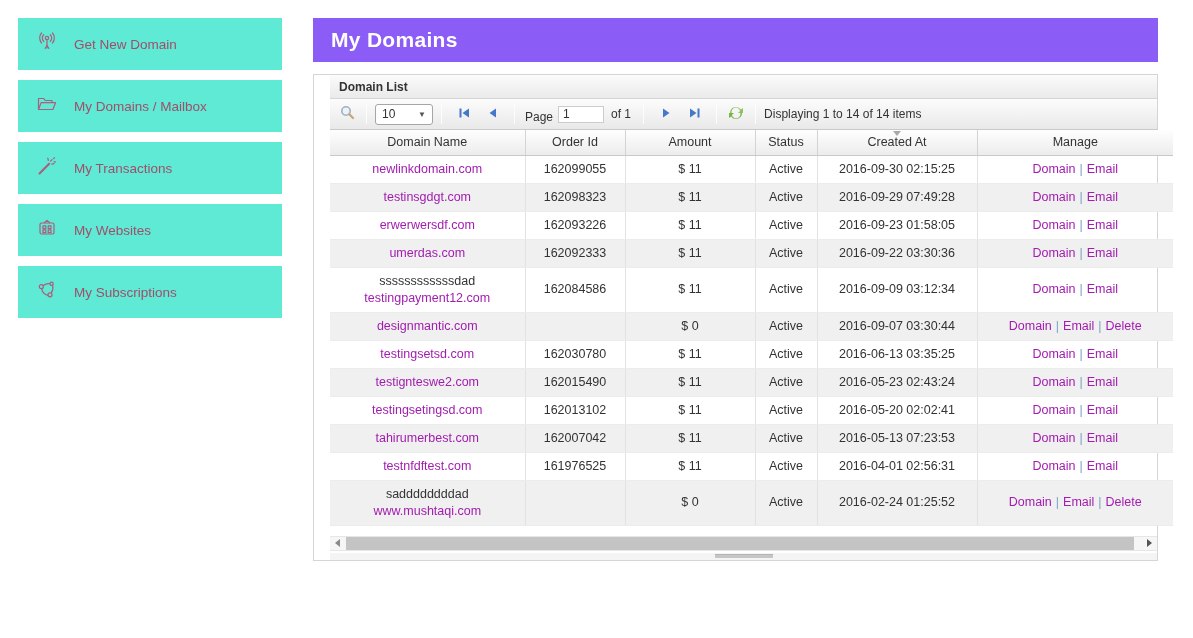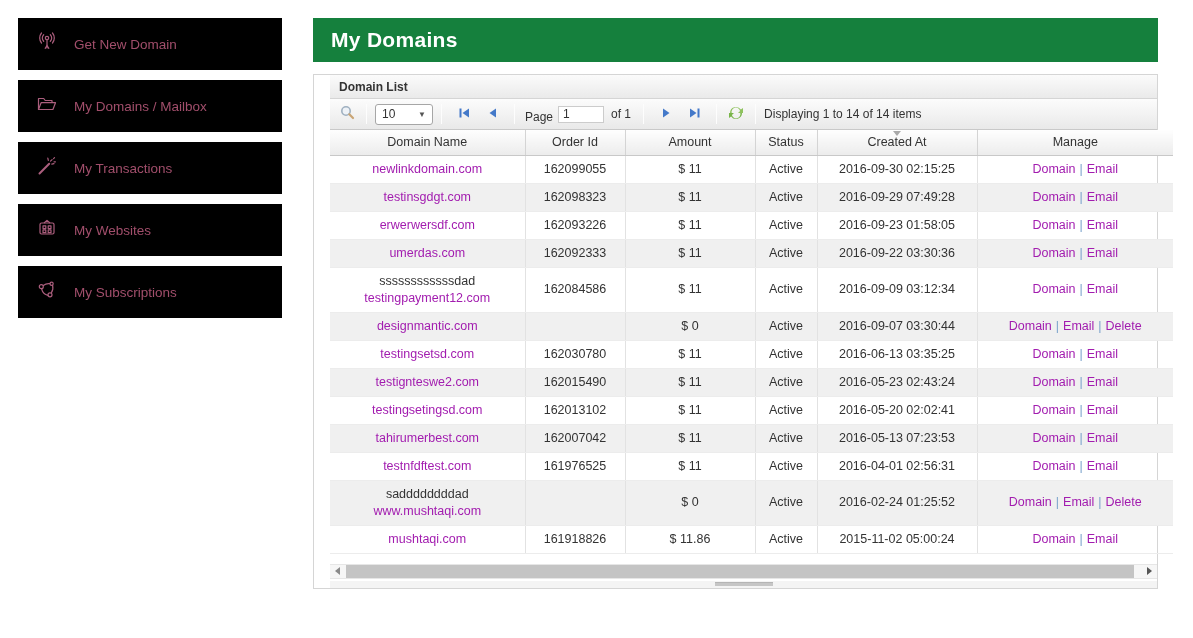--- a/index.html
+++ b/index.html
@@ -3,27 +3,27 @@
 <meta charset="utf-8">
 <style>
   * { box-sizing: border-box; }
   html,body { margin:0; padding:0; background:#fff; }
   body { font-family:"Liberation Sans", sans-serif; }
   .stage { position:relative; width:1193px; height:638px; background:#fff; overflow:hidden; }
 
   
   .sidebar { position:absolute; left:18px; top:18px; width:264px; }
   .side-item { display:flex; align-items:center; gap:15px; height:52px; margin-bottom:10px;
-               background:#000000; padding:0 17px; cursor:pointer; }
+               background:#5eead4; padding:0 17px; cursor:pointer; }
   .side-item svg { flex:0 0 auto; }
   .side-label { color:#a14e6b; font-size:13.5px; }
 
   
   .main { position:absolute; left:313px; top:18px; width:845px; }
-  .page-header { height:44px; background:#15803d; display:flex; align-items:center; padding:4px 18px; }
+  .page-header { height:44px; background:#8b5cf6; display:flex; align-items:center; padding:4px 18px; }
   .page-header h1 { color:#fff; font-size:21px; font-weight:bold; margin:0; letter-spacing:.3px; }
 
   .panel { margin-top:12px; border:1px solid #d5d5d5; background:#fff;padding-left:16px; }
   .panel-title { height:24px; line-height:24px; padding:0 9px; font-size:12px; font-weight:bold;
                  color:#333; background:linear-gradient(#fbfbfb,#eaeaea); border-bottom:1px solid #d5d5d5; }
 
   
   .toolbar { height:31px; display:flex; align-items:center; padding:0 6px;
              background:linear-gradient(#fcfcfc,#e9e9e9); border-bottom:1px solid #c9c9c9;
              font-size:12px; color:#333; white-space:nowrap; }
@@ -360,30 +360,20 @@
               <td>
                 <div>saddddddddad</div>
                 <div><a class="lnk">www.mushtaqi.com</a></div>
               </td>
               <td></td>
               <td>$ 0</td>
               <td>Active</td>
               <td>2016-02-24 01:25:52</td>
               <td><a class="lnk">Domain</a><span class="pipe">|</span><a class="lnk">Email</a><span class="pipe">|</span><a class="lnk">Delete</a></td>
             </tr>
-            <tr>
-              <td>
-                <div><a class="lnk">mushtaqi.com</a></div>
-              </td>
-              <td>161918826</td>
-              <td>$ 11.86</td>
-              <td>Active</td>
-              <td>2015-11-02 05:00:24</td>
-              <td><a class="lnk">Domain</a><span class="pipe">|</span><a class="lnk">Email</a></td>
-            </tr>
           </tbody>
       </table>
 
       <div class="grid-gap"></div>
 
       <div class="hscroll">
         <span class="harrow">
             <span class="tri-left"></span>
           </span>
         <span class="htrack">

